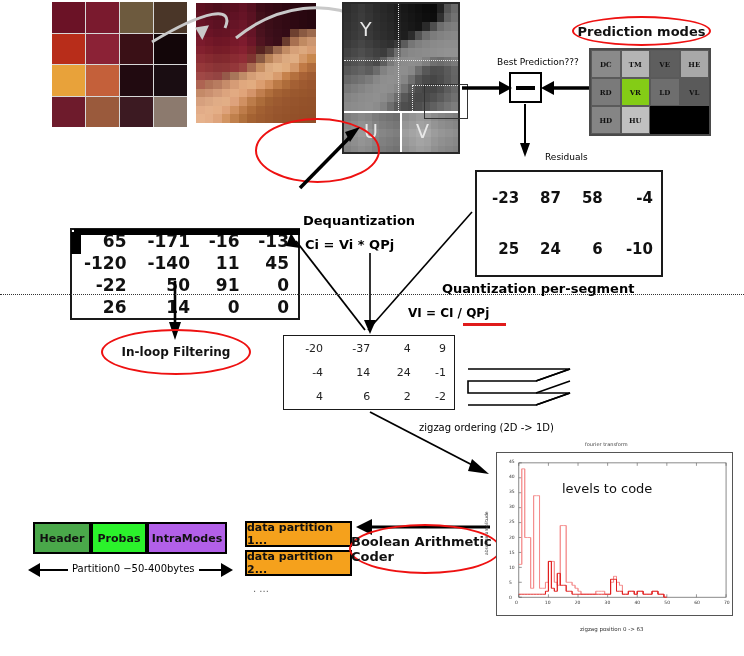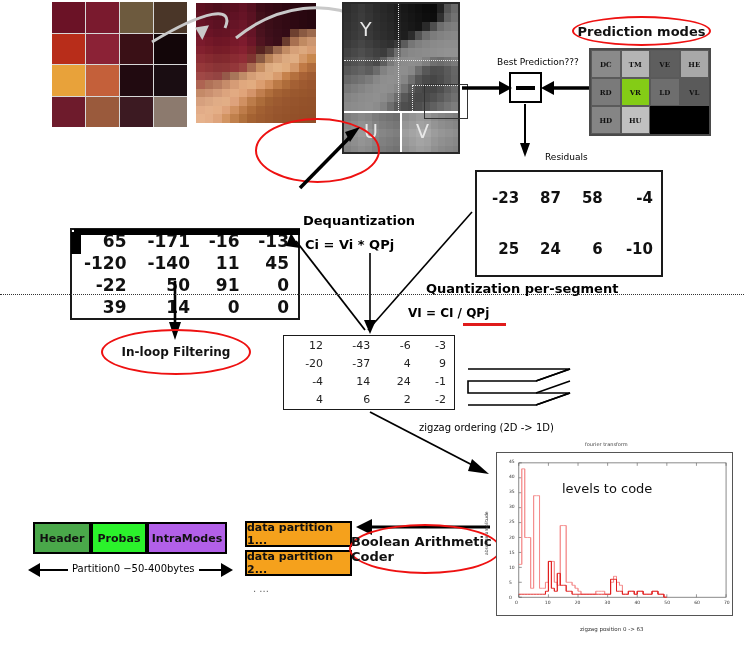--- a/index.html
+++ b/index.html
@@ -681,21 +681,21 @@
       <td>11</td>
       <td>45</td>
     </tr>
     <tr>
       <td>-22</td>
       <td>50</td>
       <td>91</td>
       <td>0</td>
     </tr>
     <tr>
-      <td>39</td>
+      <td>26</td>
       <td>14</td>
       <td>0</td>
       <td>0</td>
     </tr>
   </tbody>
     </table>
 </div>
 
 <div class="lbl t11 b" style="left:303px;top:213px;">Dequantization</div>
 <div class="lbl t11 b" style="left:305px;top:237px;">Ci = Vi * QPj</div>
@@ -718,37 +718,31 @@
 
   <line x1="370" y1="412" x2="478" y2="468" stroke="#000" stroke-width="1.8"></line>
   <polygon points="472,459 489,474 468,471" fill="#000"></polygon>
 
   <line x1="490" y1="527" x2="370" y2="527" stroke="#000" stroke-width="3"></line>
   <polygon points="372,519 356,527 372,535" fill="#000"></polygon>
 </svg>
 
 <div class="abs" style="left:0;top:294px;width:744px;height:0;border-top:1.6px dotted #333;"></div>
 
-<div class="lbl t11 b" style="left:426px;top:281px;">Quantization per-segment</div>
+<div class="lbl t11 b" style="left:442px;top:281px;">Quantization per-segment</div>
 <div class="lbl t12 b" style="left:408px;top:306px;">VI = CI / QPj</div>
 <div class="abs" style="left:463px;top:323px;width:43px;height:3px;background:#e01b1b;"></div>
 
 <div class="ellipse" style="left:101px;top:329px;width:150px;height:46px;">
   <span class="ellipse-lbl t12">In-loop Filtering</span>
 </div>
 
 <div class="matrix msmall" style="left:283px;top:335px;width:172px;height:75px;border-width:1.6px;">
   <table>
     <tbody>
-        <tr>
-      <td>12</td>
-      <td>-43</td>
-      <td>-6</td>
-      <td>-3</td>
-    </tr>
     <tr>
       <td>-20</td>
       <td>-37</td>
       <td>4</td>
       <td>9</td>
     </tr>
     <tr>
       <td>-4</td>
       <td>14</td>
       <td>24</td>

